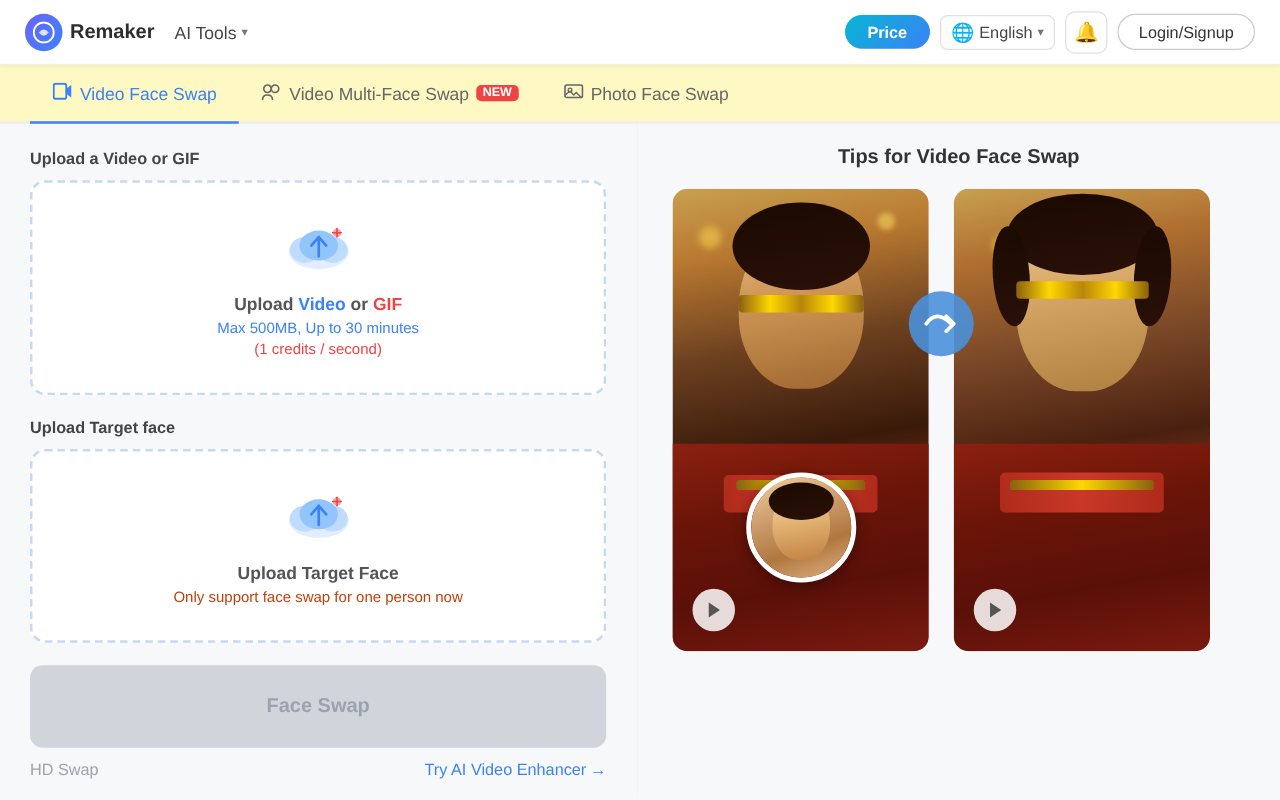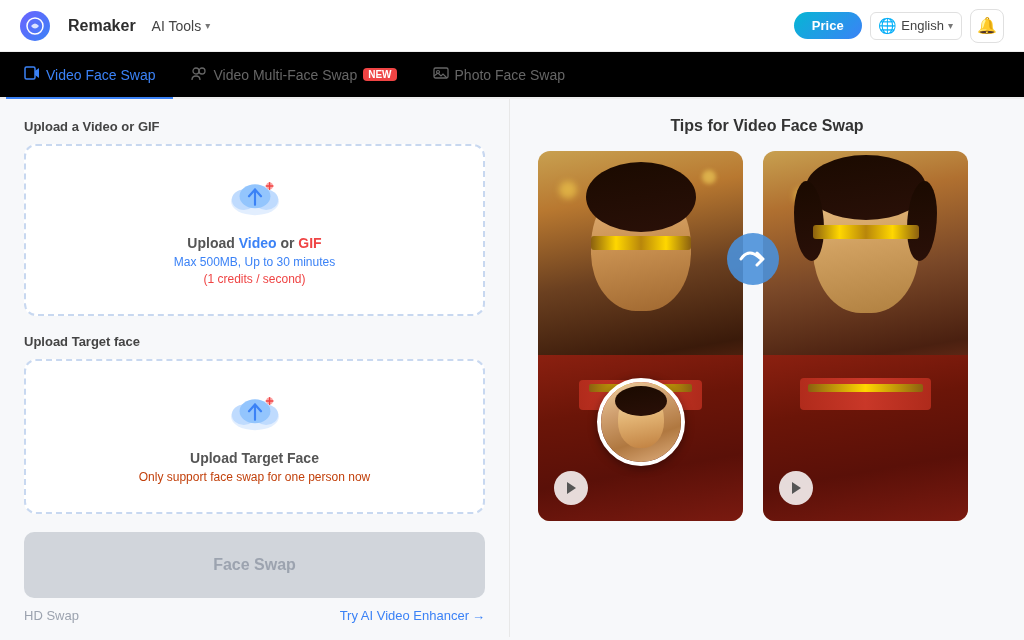--- a/index.html
+++ b/index.html
@@ -6,21 +6,21 @@
     body { font-family: -apple-system, BlinkMacSystemFont, 'Segoe UI', sans-serif; background: #f7f8fa; color: #333; font-size: 14px; }
 
     
     .nav {
       display: flex; align-items: center; justify-content: space-between;
       background: #fff; padding: 0 20px; height: 52px;
       border-bottom: 1px solid #eee; position: relative; z-index: 10;
       box-shadow: 0 1px 4px rgba(0,0,0,0.07);
     }
     .nav-left { display: flex; align-items: center; gap: 8px; }
-    .nav-logo { display: flex; align-items: center; gap: 18px; cursor: pointer; }
+    .nav-logo { display: flex; align-items: center; gap: 6px; cursor: pointer; }
     .nav-logo-circle {
       width: 30px; height: 30px; border-radius: 50%;
       background: linear-gradient(135deg, #6c63ff, #3b82f6);
       display: flex; align-items: center; justify-content: center;
       color: #fff; font-size: 14px; font-weight: bold;
     }
     .nav-logo-text { font-size: 16px; font-weight: 700; color: #2d2d2d; }
     .nav-tools-btn {
       display: flex; align-items: center; gap: 4px;
       font-size: 14px; color: #444; cursor: pointer; padding: 4px 8px;
@@ -51,22 +51,22 @@
       display: flex; align-items: center; justify-content: center;
       cursor: pointer; font-size: 16px; color: #555;
     }
     .btn-login {
       border: 1px solid #ccc; background: #fff; border-radius: 20px;
       padding: 6px 16px; font-size: 13px; font-weight: 500; cursor: pointer; color: #333;
     }
 
     
     .tabs-bar {
-      background: #000000; border-bottom: 2px solid #eee;
-      display: flex; align-items: flex-end; padding: 0 6px; gap: 0;
+      background: #fef9c3; border-bottom: 2px solid #eee;
+      display: flex; align-items: flex-end; padding: 0 24px; gap: 0;
     }
     .tab {
       display: flex; align-items: center; gap: 6px;
       padding: 14px 18px; font-size: 14px; font-weight: 500;
       color: #666; cursor: pointer; border-bottom: 2px solid transparent;
       margin-bottom: -2px; white-space: nowrap;
     }
     .tab.active { color: #3b82f6; border-bottom: 2px solid #3b82f6; }
     .tab-icon { font-size: 14px; }
     .tab-badge {
@@ -179,20 +179,21 @@
   <div class="nav-right">
     <button class="btn-price">Price</button>
     <button class="nav-lang">
       <span class="globe-icon">🌐</span>
       <span>English</span>
       <span class="chevron">▾</span>
     </button>
     <div class="nav-bell">
       <span>🔔</span>
     </div>
+    <button class="btn-login">Login/Signup</button>
   </div>
 </nav>
 
 <div class="tabs-bar">
   <div class="tab active">
     <span class="tab-icon">
       <svg width="16" height="14" viewBox="0 0 16 14" fill="none">
         <rect x="1" y="1" width="10" height="12" rx="1.5" stroke="#3b82f6" stroke-width="1.5" fill="none"></rect>
         <path d="M11 5l4-3v10l-4-3V5z" fill="#3b82f6"></path>
       </svg>

